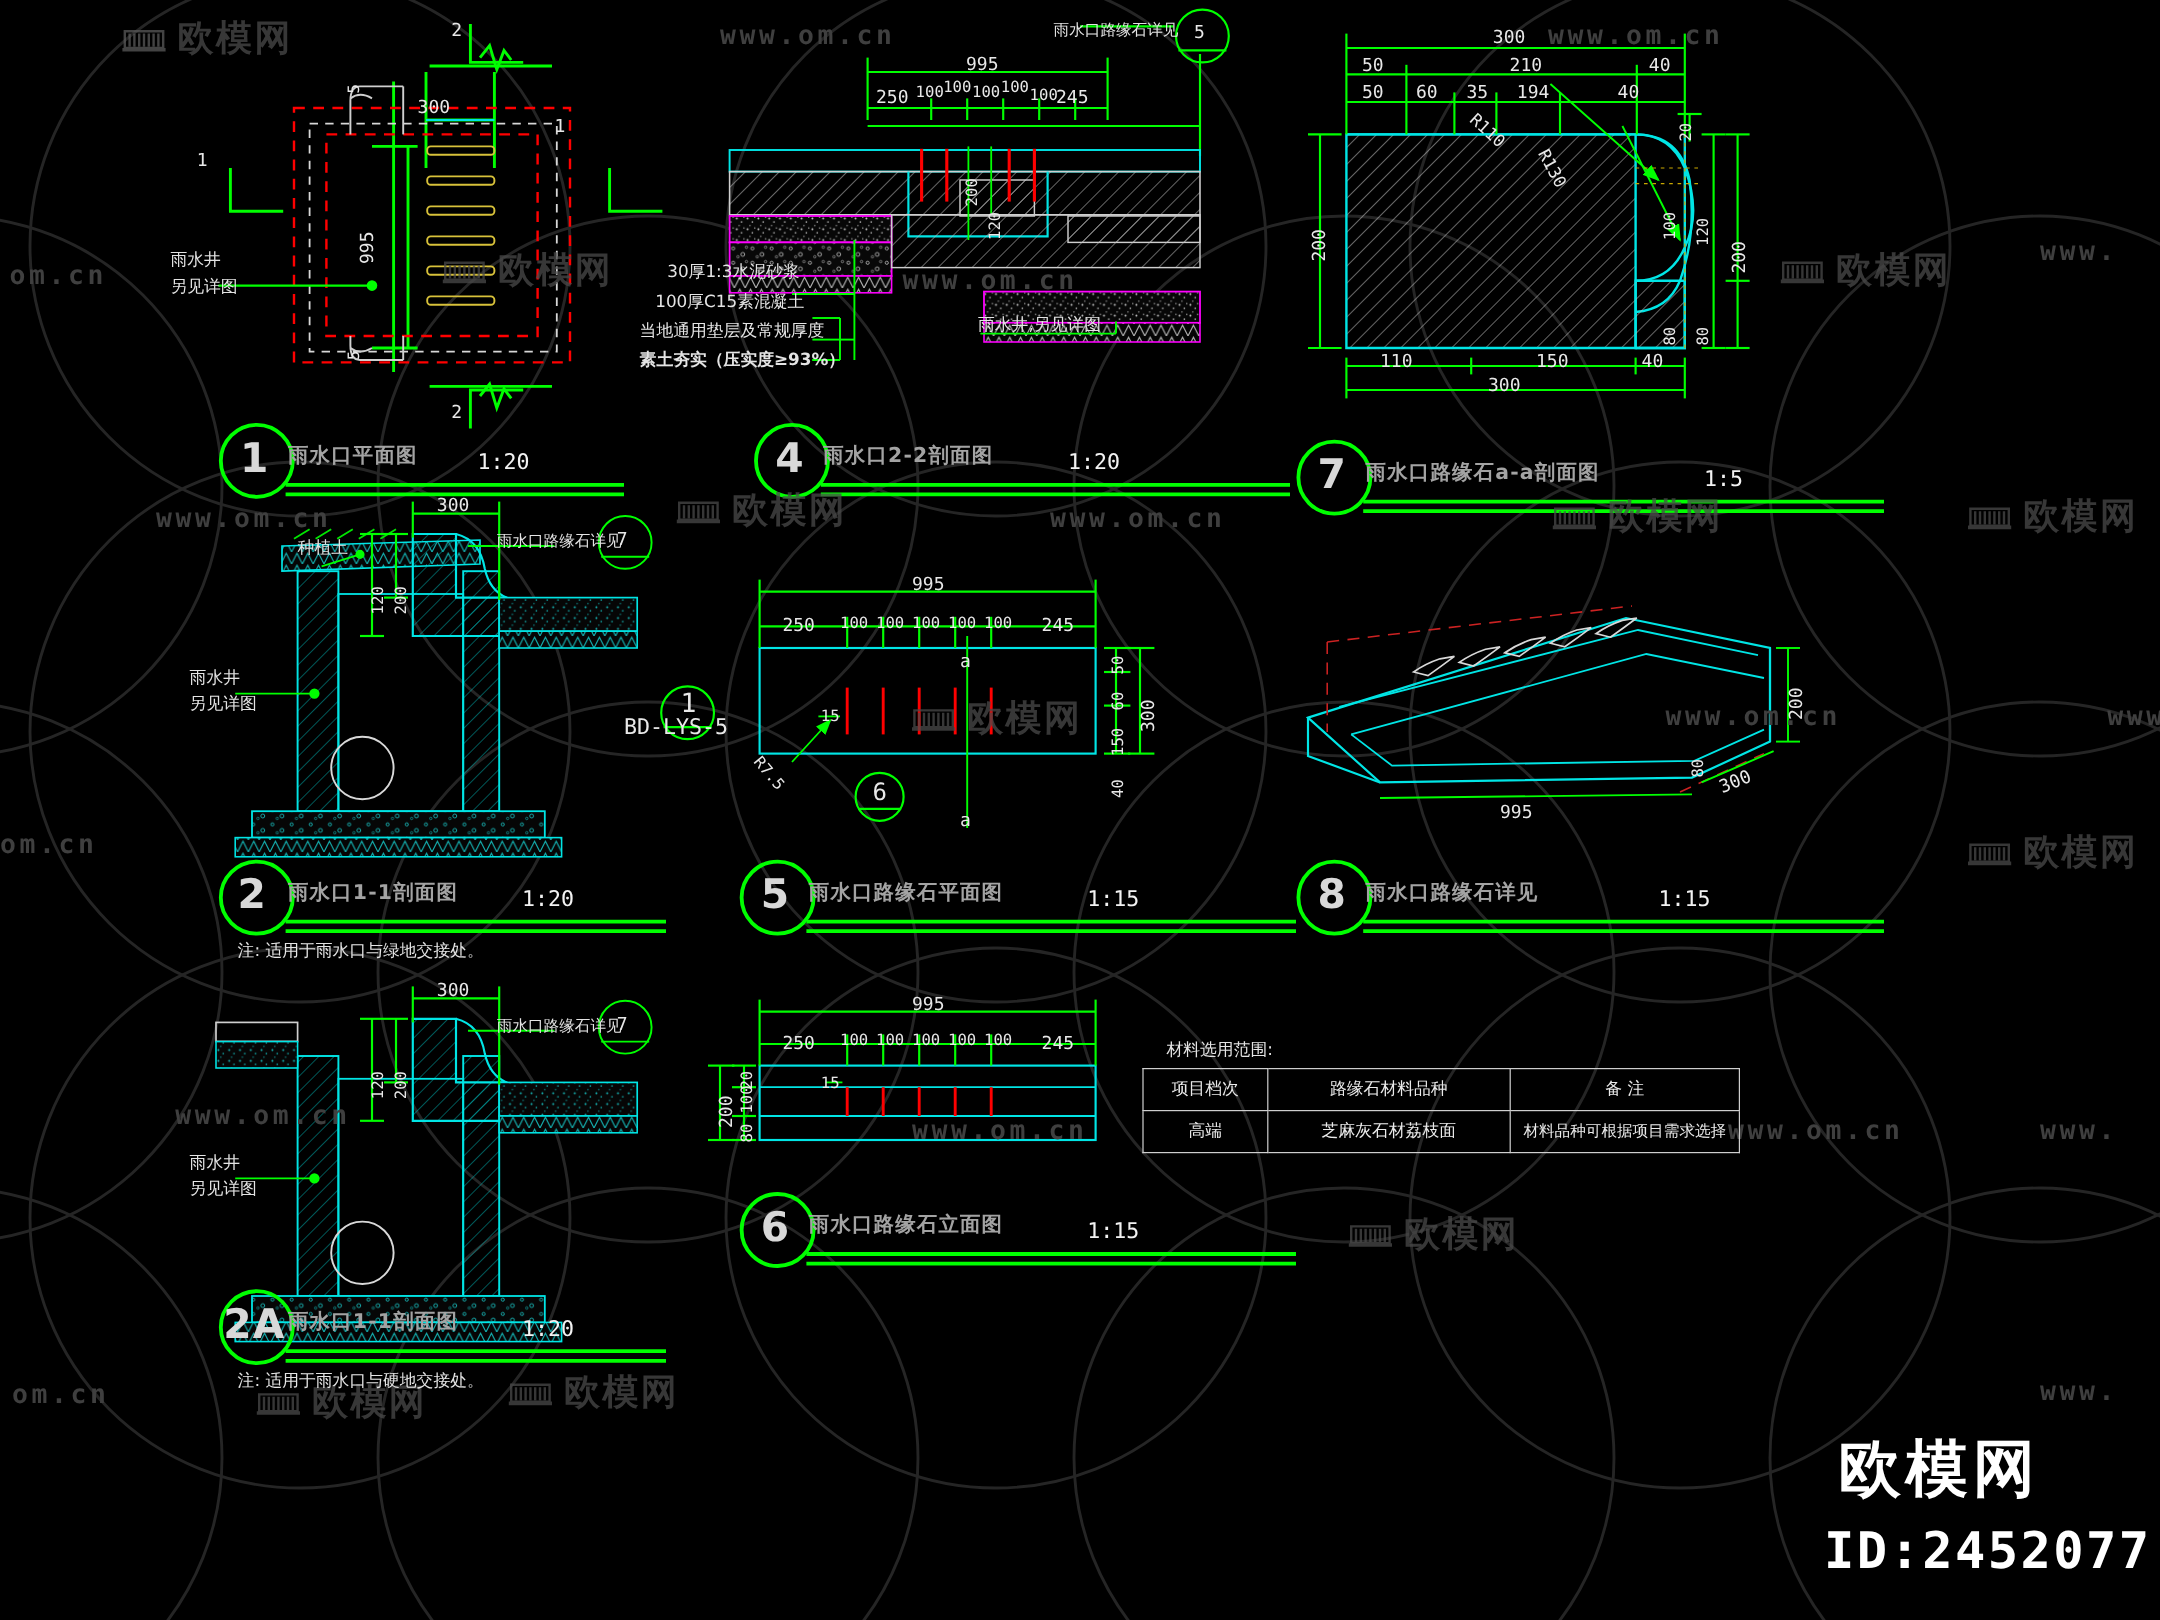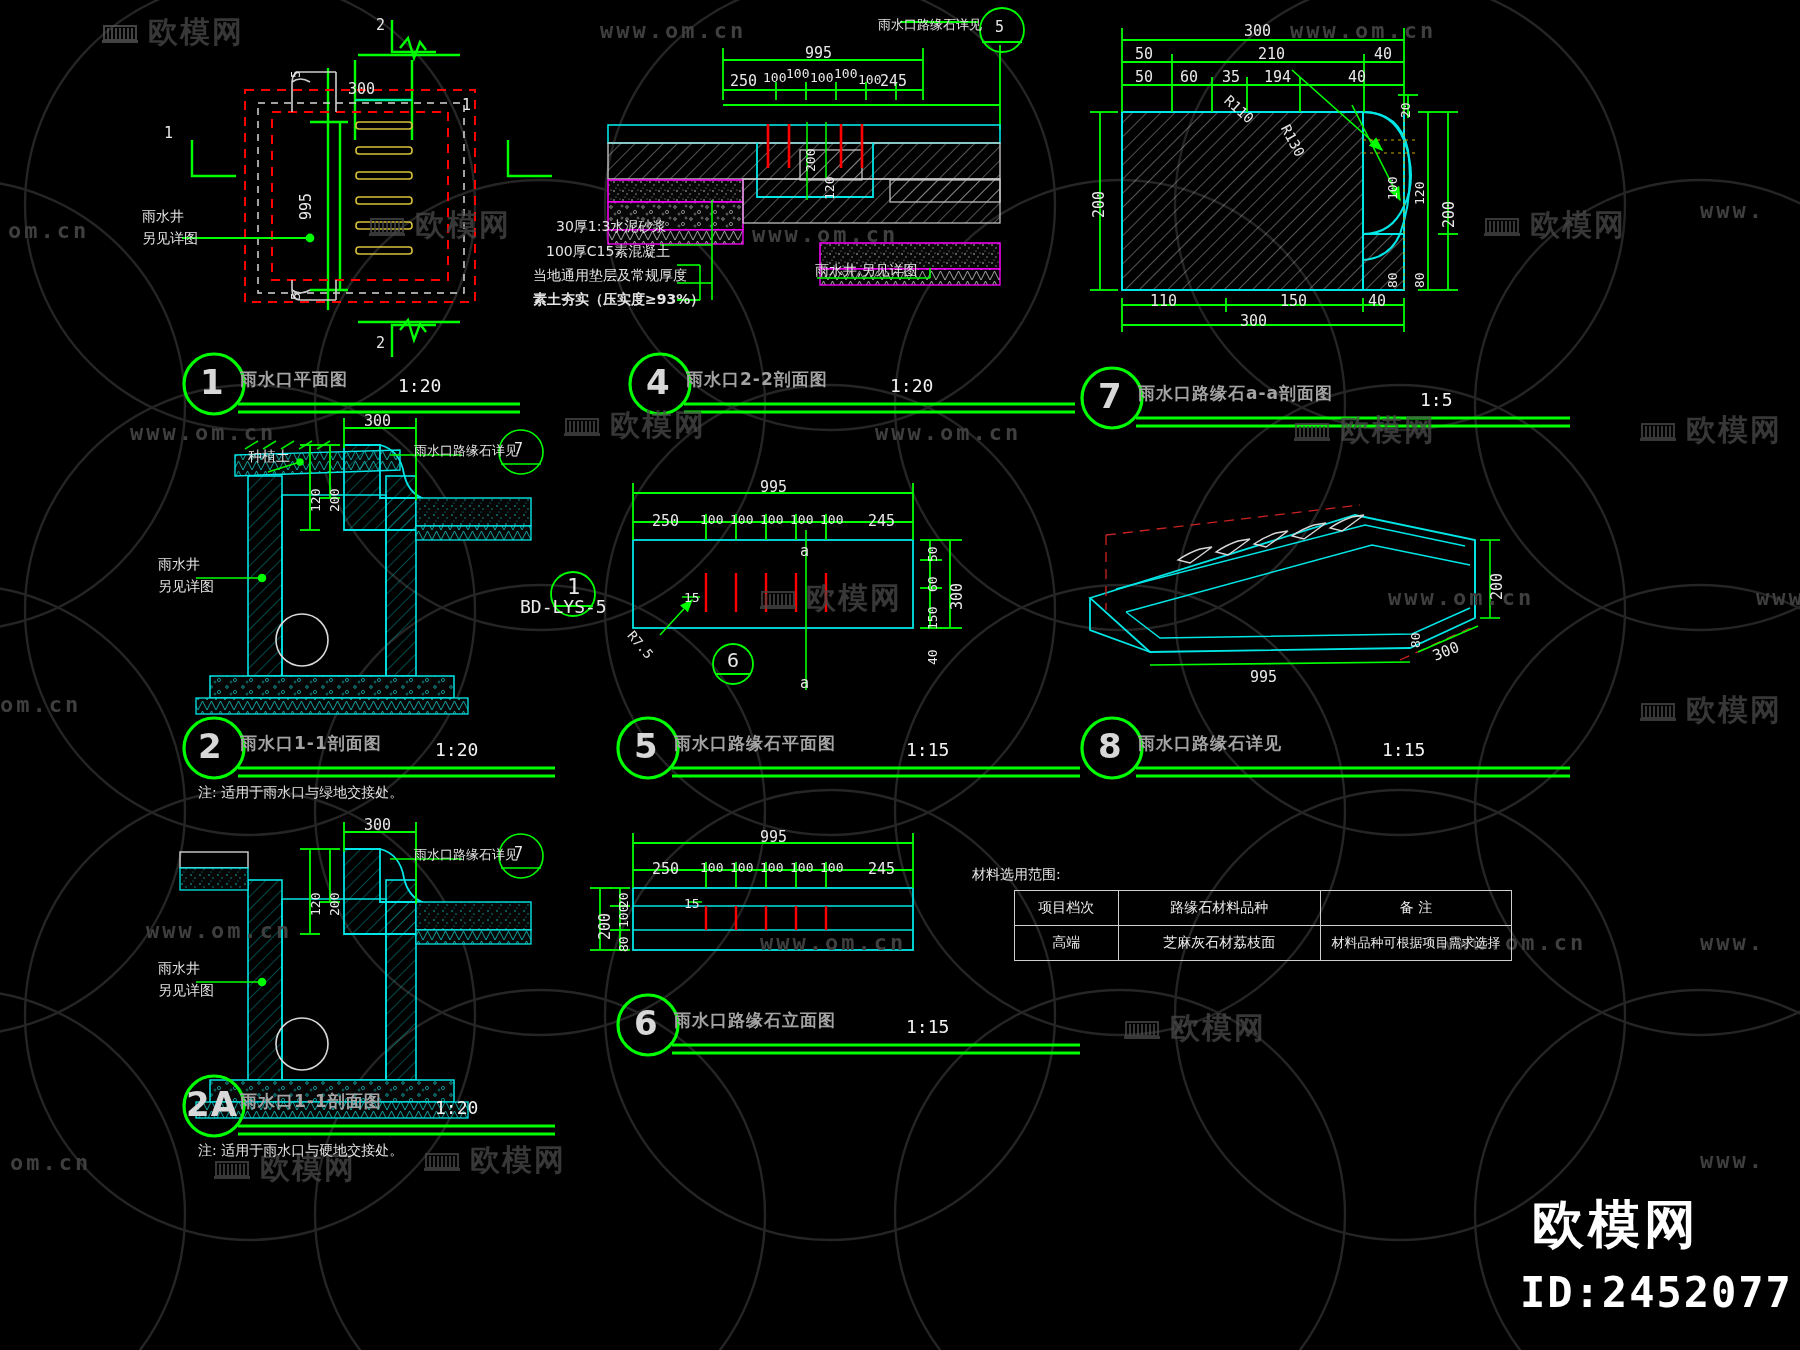--- a/index.html
+++ b/index.html
@@ -806,21 +806,21 @@
   <div class="dimv" style="left:616px;top:908px;font-size:13px;">20</div>
   <div class="dimv" style="left:616px;top:928px;font-size:13px;">100</div>
   <div class="dimv" style="left:616px;top:952px;font-size:13px;">80</div>
   <div class="ttl" style="left:674px;top:1009px;">雨水口路缘石立面图</div>
   <div class="scale" style="left:906px;top:1016px;">1:15</div>
   <div class="ttl" style="left:634px;top:1003px;font-size:34px;color:#d8d8d8;">6</div>
 </div>
 
 <div>
   <div class="note" style="left:958px;top:866px;margin-left:14px;">材料选用范围:</div>
-  <table class="mat" style="left:1014px;top:890px;width:498px;">
+  <table class="mat" style="left:952px;top:890px;width:498px;">
     <tbody>
         <tr>
       <td style="width:100px;">项目档次</td>
       <td style="width:205px;">路缘石材料品种</td>
       <td style="width:193px;">备     注</td>
     </tr>
     <tr>
       <td>高端</td>
       <td>芝麻灰石材荔枝面</td>
       <td style="font-size:13px;">材料品种可根据项目需求选择</td>

